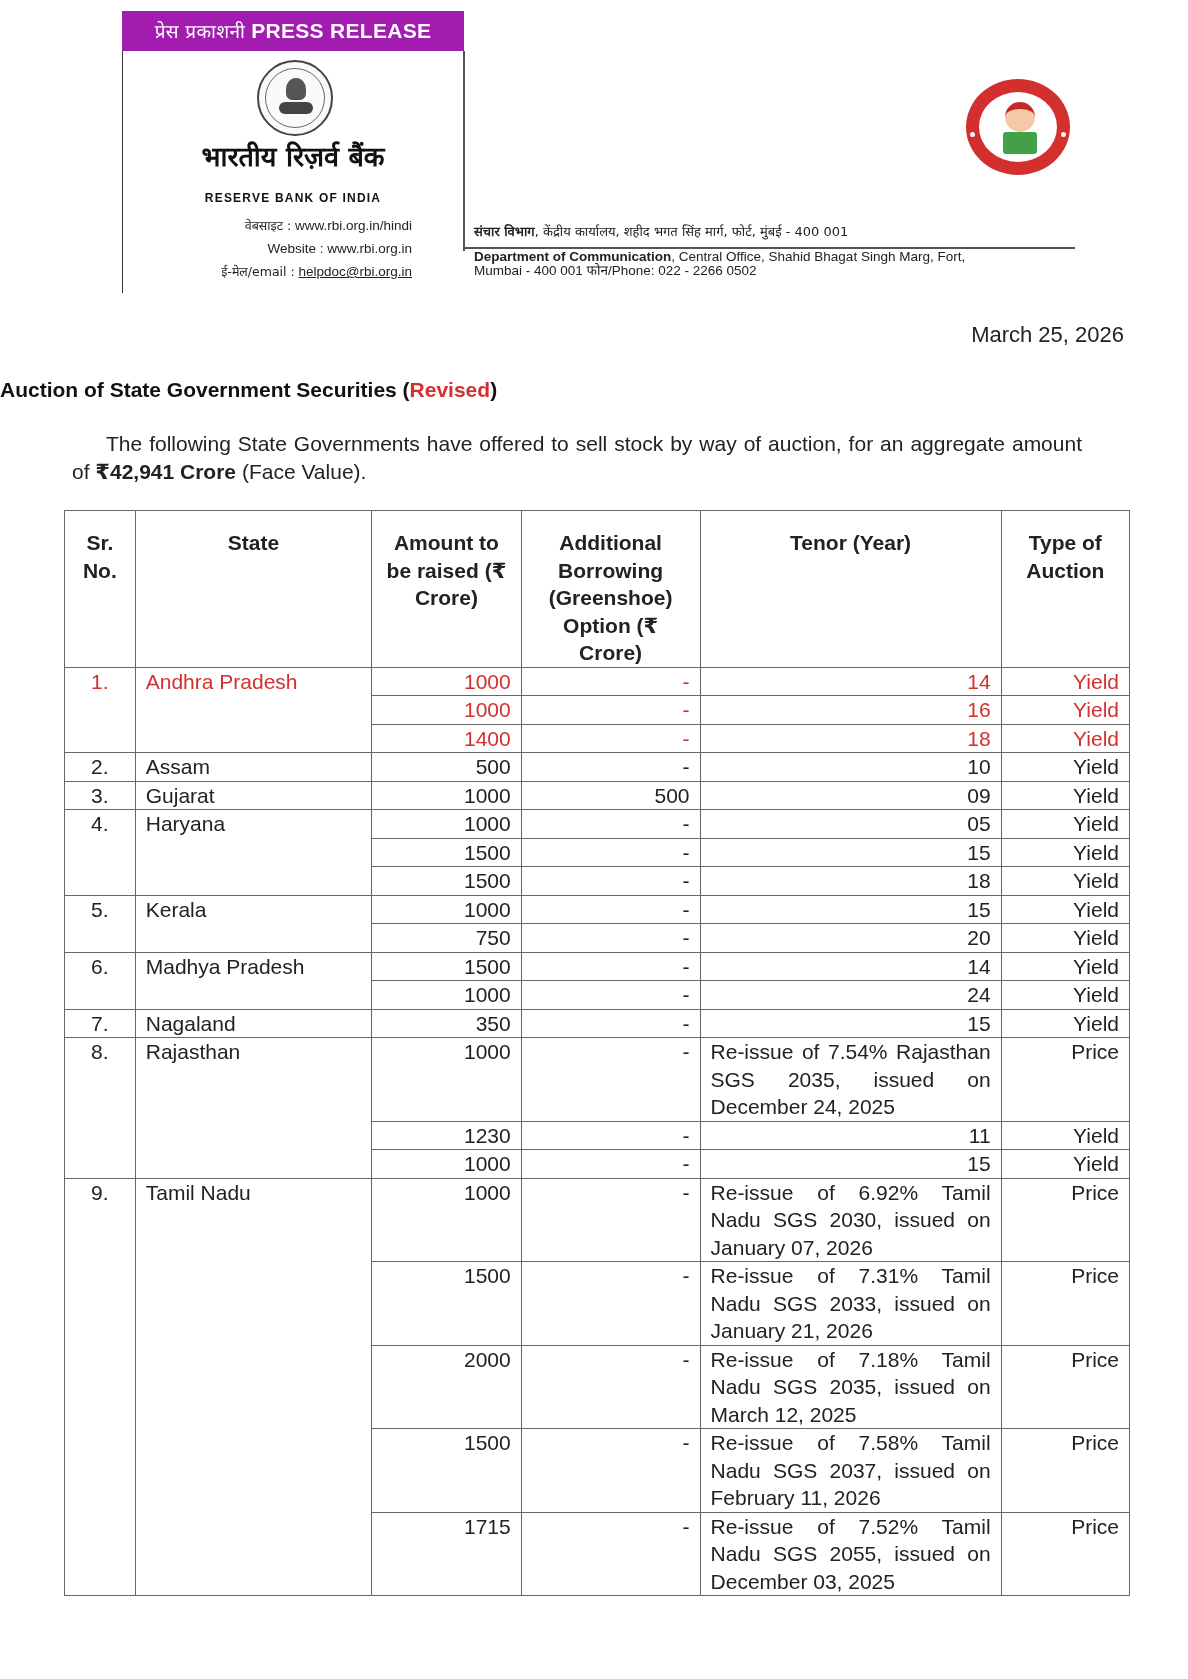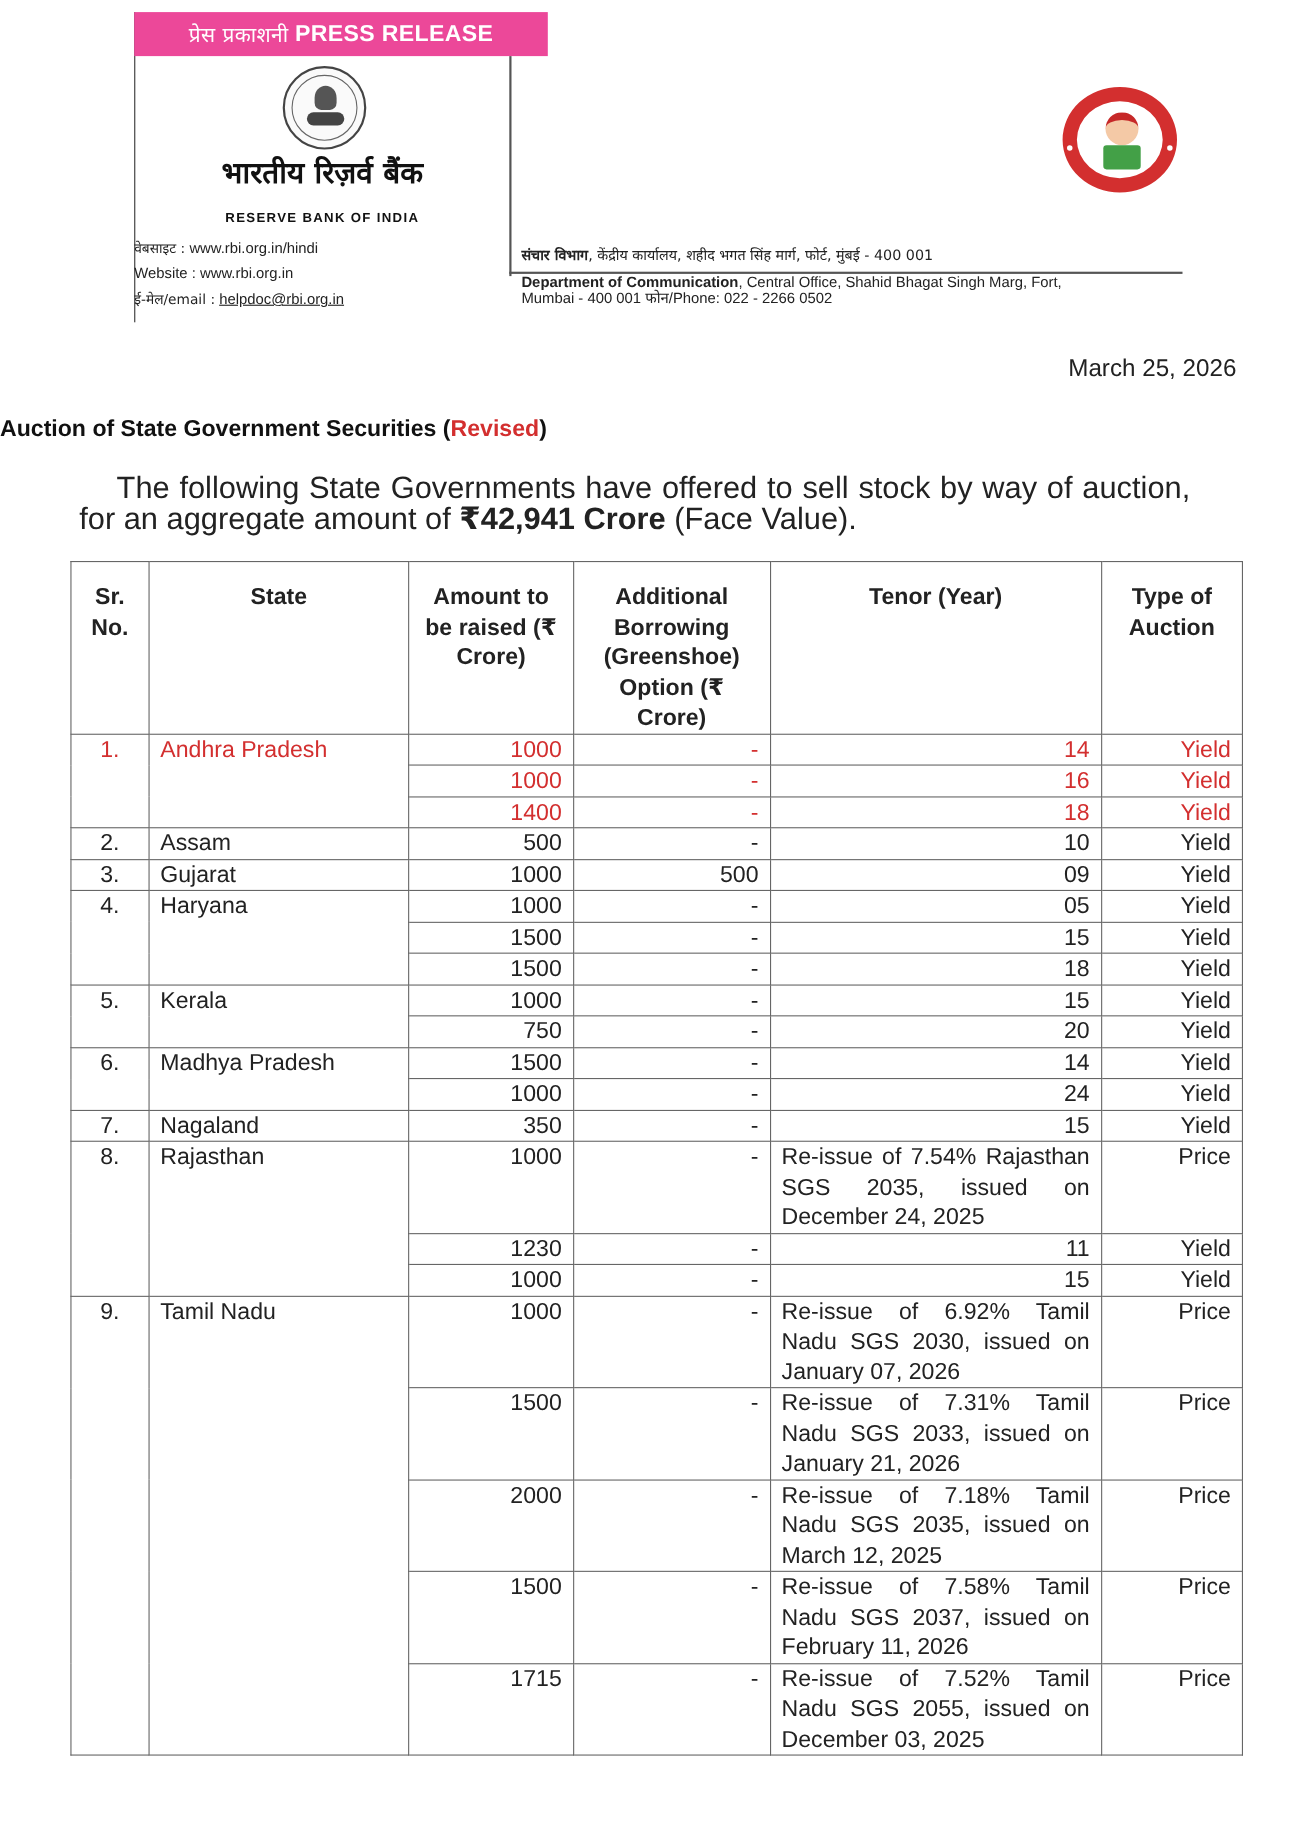--- a/index.html
+++ b/index.html
@@ -7,60 +7,60 @@
   body {
     width: 1188px; height: 1679px; position: relative; overflow: hidden;
     font-family: "Liberation Sans", "DejaVu Sans", sans-serif; color: #1a1a1a;
   }
   
   .hdr-box {
     position: absolute; left: 122px; top: 11px; width: 342px; height: 282px;
     border-left: 1.5px solid #333;
   }
   .press-bar {
-    position: absolute; left: 122px; top: 11px; width: 376px; height: 40px;
-    background: #ec4899; color: #fff; font-size: 21px; font-weight: bold;
+    position: absolute; left: 122px; top: 11px; width: 342px; height: 40px;
+    background: #a21caf; color: #fff; font-size: 21px; font-weight: bold;
     display: flex; align-items: center; justify-content: center; letter-spacing: 0.3px;
   }
   .press-bar .hi { font-weight: normal; margin-right: 6px; font-family: "DejaVu Sans", sans-serif; font-size: 19px; }
   .hdr-right-line { position: absolute; left: 463px; top: 51px; width: 1.5px; height: 200px; background: #555; }
   .seal {
     position: absolute; left: 257px; top: 60px; width: 76px; height: 76px; border-radius: 50%;
     border: 2px solid #444; background: #fafafa;
   }
   .seal::before { content: ""; position: absolute; inset: 6px; border-radius: 50%; border: 1px solid #666; }
   .seal .palm { position: absolute; left: 27px; top: 16px; width: 20px; height: 22px; border-radius: 50% 50% 30% 30%; background: #555; }
   .seal .tiger { position: absolute; left: 20px; top: 40px; width: 34px; height: 12px; border-radius: 6px; background: #444; }
   .rbi-hindi {
     position: absolute; left: 122px; top: 137px; width: 342px; text-align: center;
     font-family: "DejaVu Sans", sans-serif; font-size: 27px; font-weight: bold; color: #111;
   }
   .rbi-eng {
     position: absolute; left: 122px; top: 191px; width: 342px; text-align: center;
     font-size: 12px; font-weight: bold; letter-spacing: 1.2px; color: #111;
   }
-  .contact { position: absolute; left: 122px; width: 342px; text-align: left; font-size: 13.5px; color: #222; }
+  .contact { position: absolute; left: 122px; width: 290px; text-align: right; font-size: 13.5px; color: #222; }
   .contact .hi { font-family: "DejaVu Sans", sans-serif; font-size: 12.5px; }
   .contact a { color: #222; text-decoration: underline; }
   .dept-line { position: absolute; left: 463px; top: 247px; width: 612px; height: 1.5px; background: #555; }
   .dept { position: absolute; left: 474px; font-size: 13.5px; color: #222; white-space: nowrap; }
   .dept .hi { font-family: "DejaVu Sans", sans-serif; font-size: 13px; }
   .logo-bbbp {
     position: absolute; left: 966px; top: 79px; width: 104px; height: 96px;
     border-radius: 50%; border: 13px solid #d32f2f; background: #fff;
   }
   .logo-bbbp .face { position: absolute; left: 26px; top: 10px; width: 30px; height: 30px; border-radius: 50%; background: #f4c9a6; border-top: 7px solid #c62828; }
   .logo-bbbp .book { position: absolute; left: 24px; top: 40px; width: 34px; height: 22px; background: #43a047; border-radius: 3px; }
   .logo-bbbp .dot { position: absolute; width: 5px; height: 5px; border-radius: 50%; background: #fff; top: 40px; }
 
   .date { position: absolute; right: 64px; top: 322px; font-size: 22px; color: #222; }
   .title { position: absolute; left: 0; width: 1188px; top: 378px; font-size: 21px; font-weight: bold; color: #111; }
   .title .rev { color: #d32f2f; }
   .intro {
-    position: absolute; left: 72px; width: 1010px; top: 430px; font-size: 28px; line-height: 28px;
+    position: absolute; left: 72px; width: 1010px; top: 430px; font-size: 21px; line-height: 28px;
     text-align: justify; color: #222; text-indent: 34px;
   }
   .intro b { font-weight: bold; }
 
   
   table.auction {
     position: absolute; left: 64px; top: 510px; width: 1066px;
     border-collapse: collapse; font-size: 21px; color: #222;
   }
   table.auction th, table.auction td {

